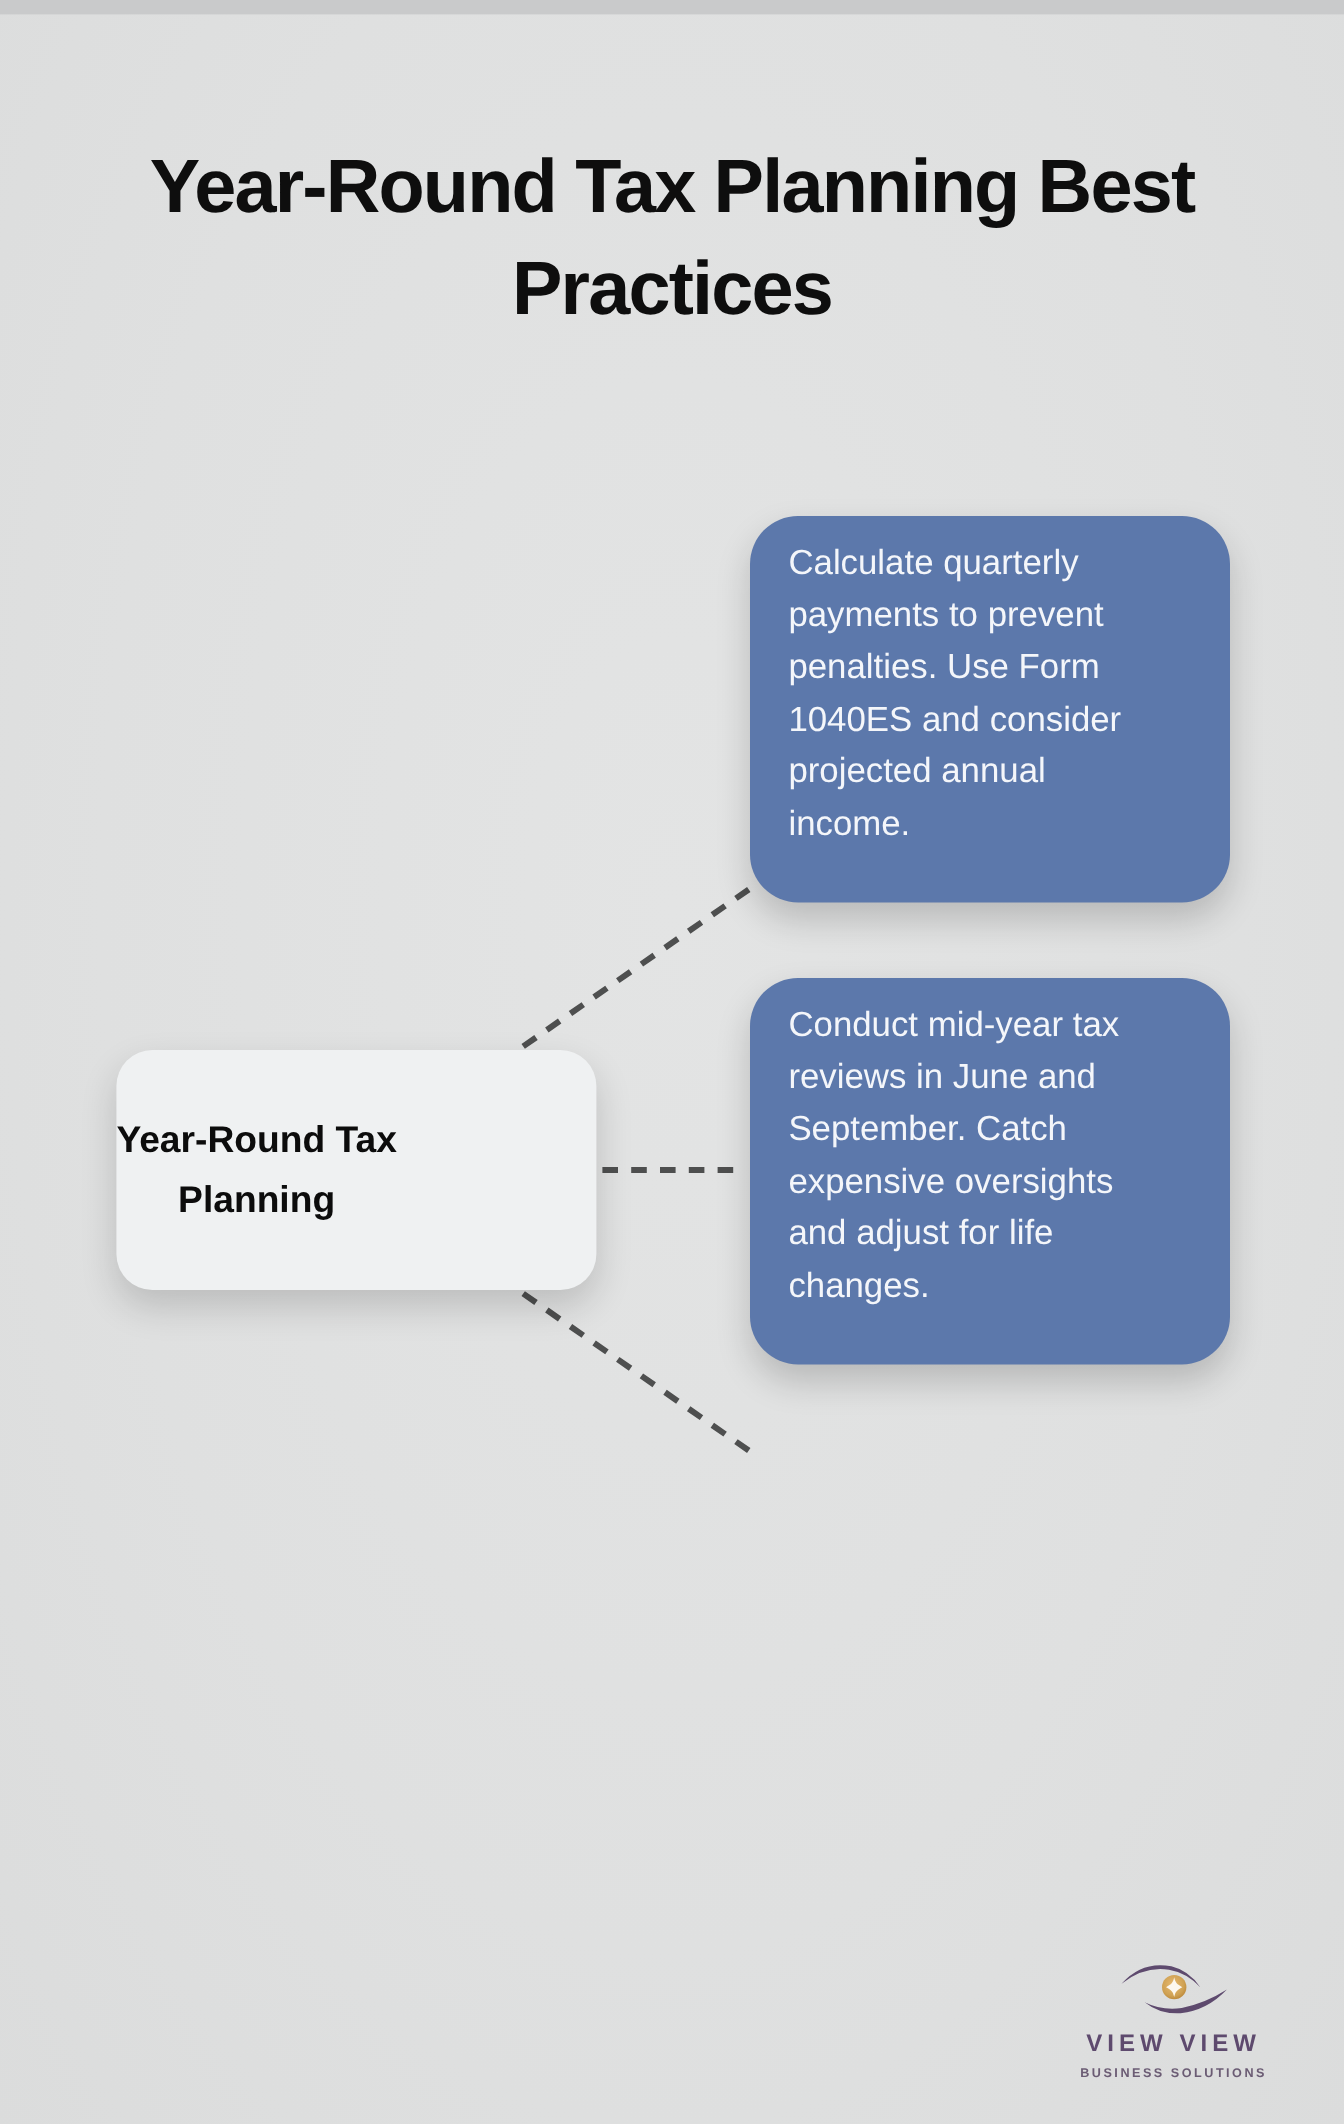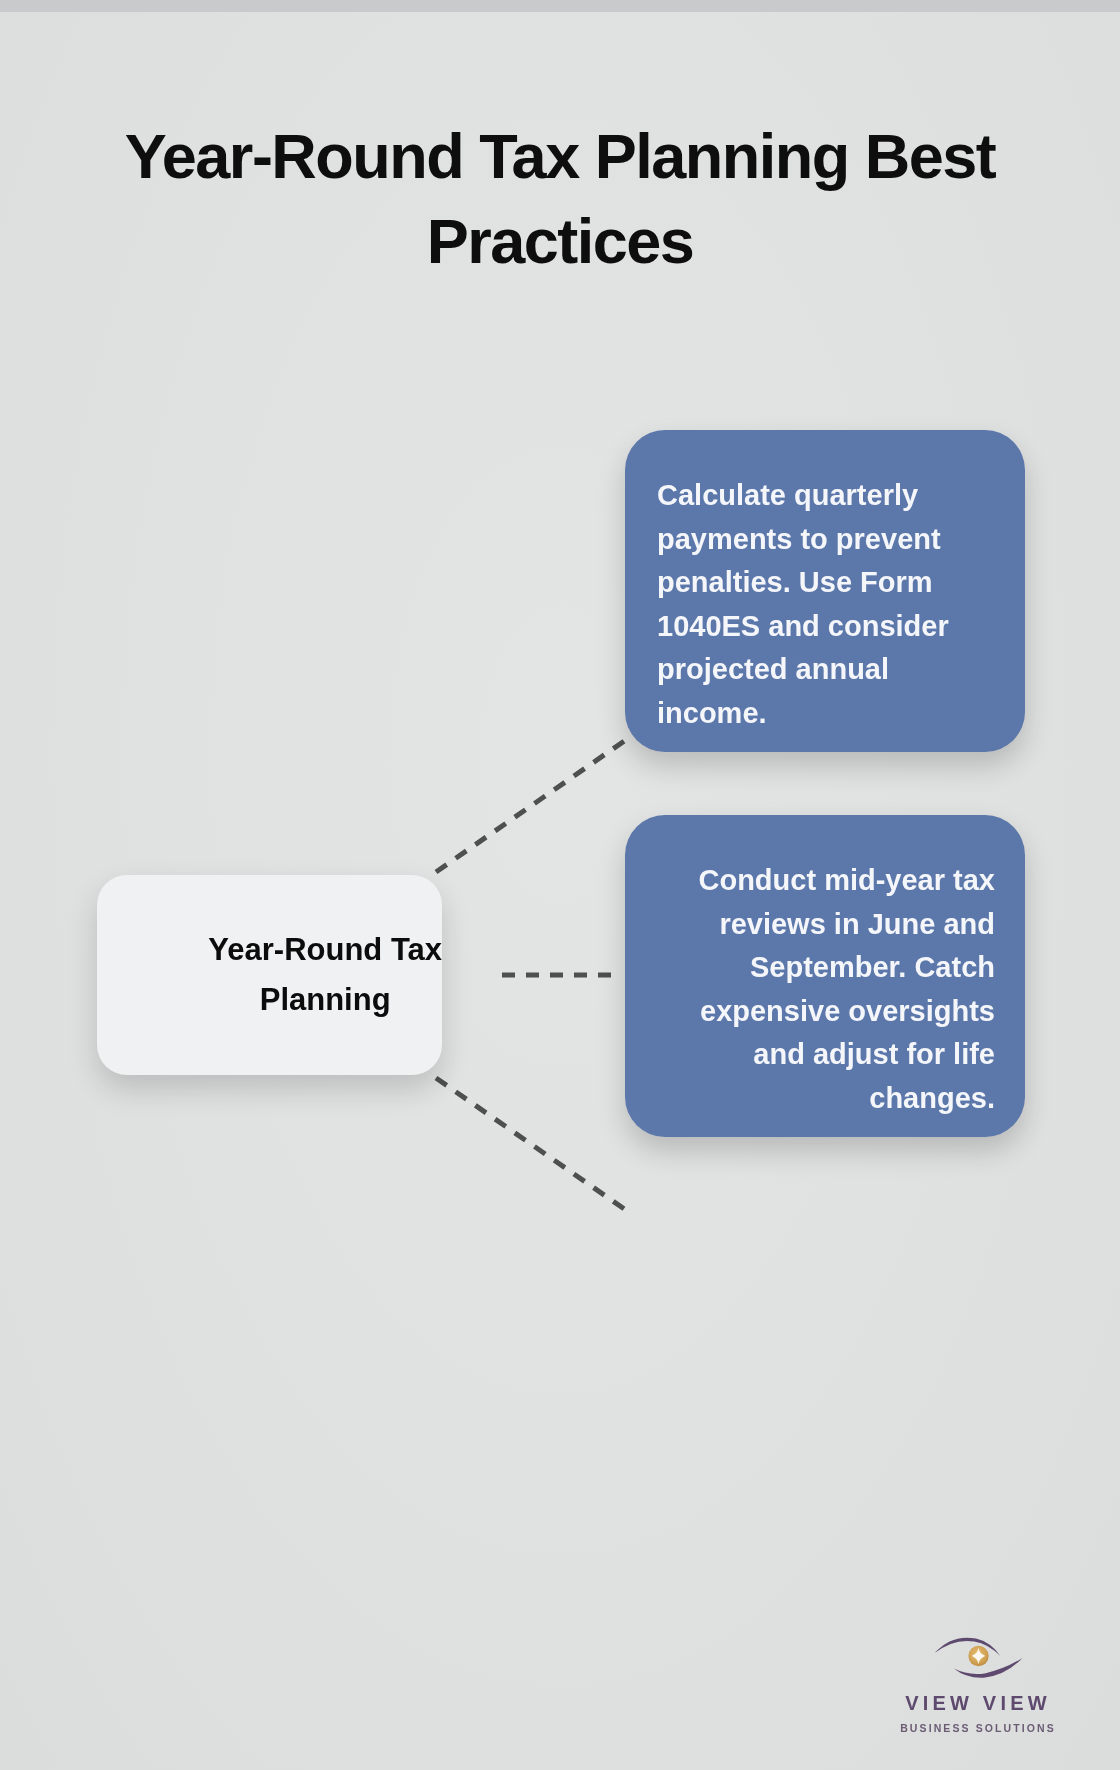--- a/index.html
+++ b/index.html
@@ -42,52 +42,51 @@
   .connectors line {
     stroke: #4e4f4f;
     stroke-width: 5;
     stroke-dasharray: 13 11;
   }
 
   .center-node {
     position: absolute;
     left: 97px;
     top: 863px;
-    width: 345px;
+    width: 400px;
     height: 200px;
     background: #eff1f2;
     border-radius: 30px;
     box-shadow: 0 14px 30px rgba(0,0,0,0.16);
     display: flex;
     align-items: center;
-    justify-content: flex-end;
+    justify-content: flex-start;
   }
   .center-node .label {
     font-size: 31px;
     font-weight: 700;
     line-height: 50px;
     color: #0c0c0c;
     text-align: center;
     white-space: pre-line;
   }
 
   .branch {
     position: absolute;
     left: 625px;
     width: 400px;
     height: 322px;
     background: #5c78ab;
     border-radius: 40px;
     box-shadow: 0 14px 28px rgba(0,0,0,0.18);
     box-sizing: border-box;
-    padding: 44px 30px 0 32px;
-    font-weight: bold;
+    padding: 18px 30px 0 32px;
   }
   .branch-1 { top: 418px; }
-  .branch-2 { top: 803px; text-align: right; }
+  .branch-2 { top: 803px; }
   .branch-3 { top: 1187px; }
   .branch p {
     margin: 0;
     font-size: 29px;
     line-height: 43.5px;
     color: #f4f6fa;
     white-space: pre-line;
   }
 
   .logo {

